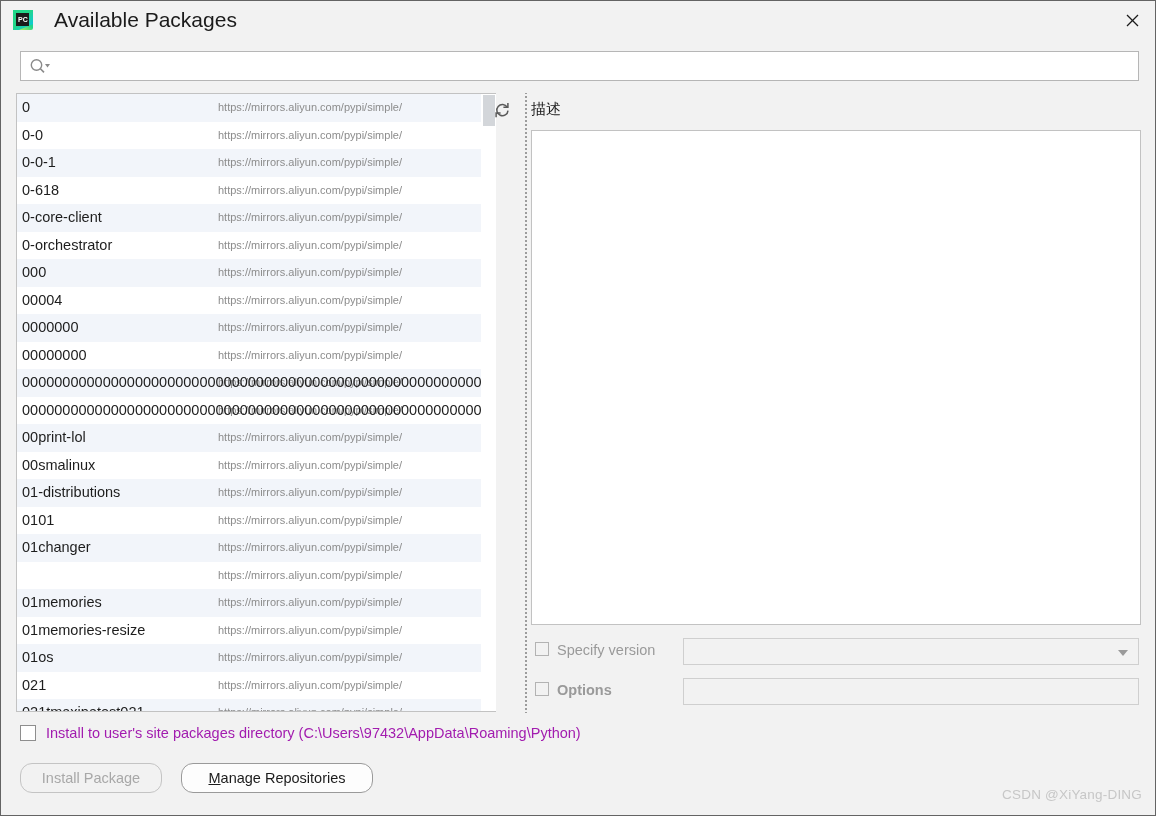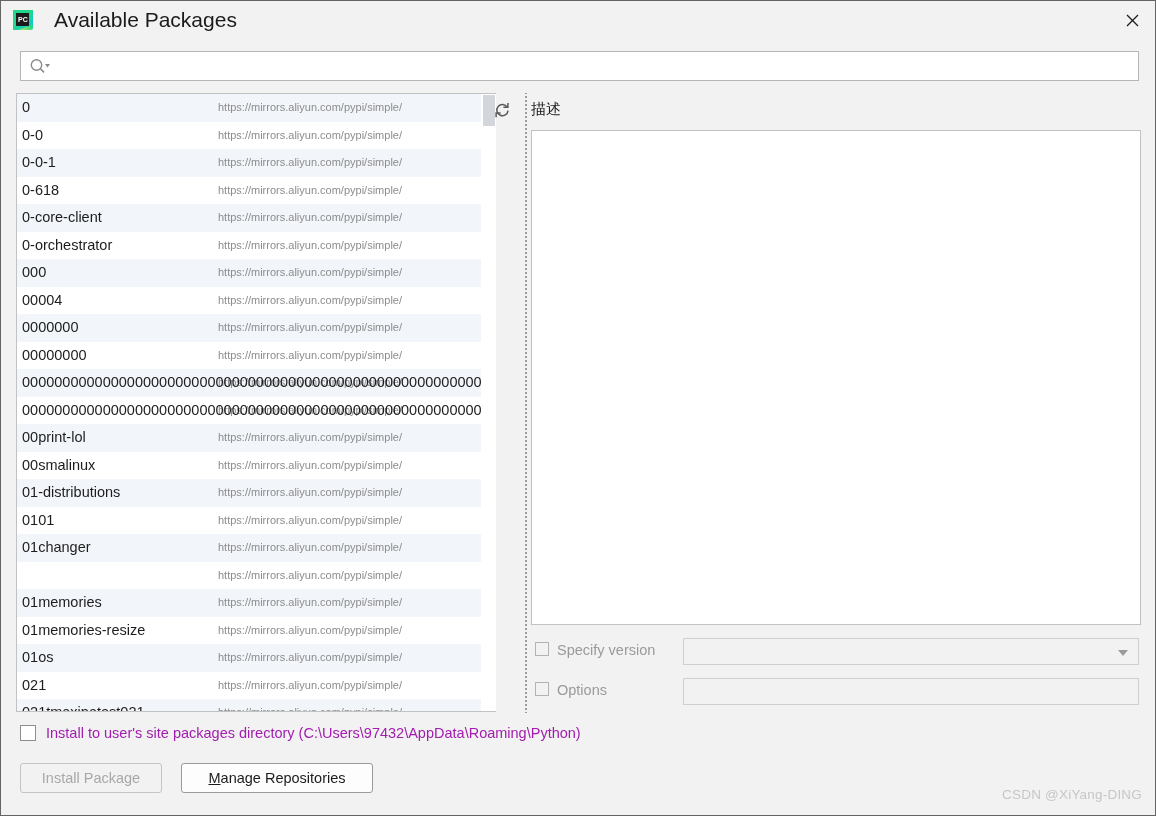--- a/index.html
+++ b/index.html
@@ -184,21 +184,21 @@
     position: absolute;
     left: 530px; top: 129px;
     width: 610px; height: 495px;
     background: #ffffff;
     border: 1px solid #c2c2c2;
   }
 
   
   .opt-row { position: absolute; }
   #specify-version-row { left: 534px; top: 636px; width: 651px; height: 28px; }
-  #options-row        { left: 534px; top: 676px; width: 604px; height: 28px; }
+  #options-row        { left: 534px; top: 676px; width: 604px; height: 28px; font-weight: bold; }
 
   .cb {
     position: absolute;
     left: 0; top: 5px;
     width: 14px; height: 14px;
     background: #f2f2f2;
     border: 1px solid #b3b3b3;
   }
   .opt-label {
     position: absolute;
@@ -251,21 +251,21 @@
     line-height: 20px;
     color: #a21caf;
     white-space: nowrap;
   }
 
   .btn {
     position: absolute;
     height: 30px;
     border: 1px solid #c4c4c4;
     background: #f2f2f2;
-    border-radius: 3px;
+    border-radius: 12px;
     font-family: "Liberation Sans", sans-serif;
     font-size: 14.5px;
     display: flex; align-items: center; justify-content: center;
     white-space: nowrap;
   }
   #install-package-btn {
     left: 19px; top: 762px;
     width: 142px;
     color: #a8a8a8;
   }

